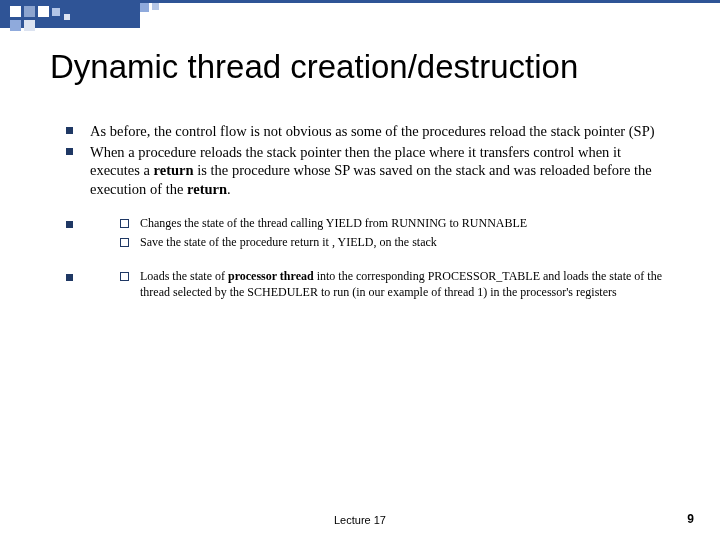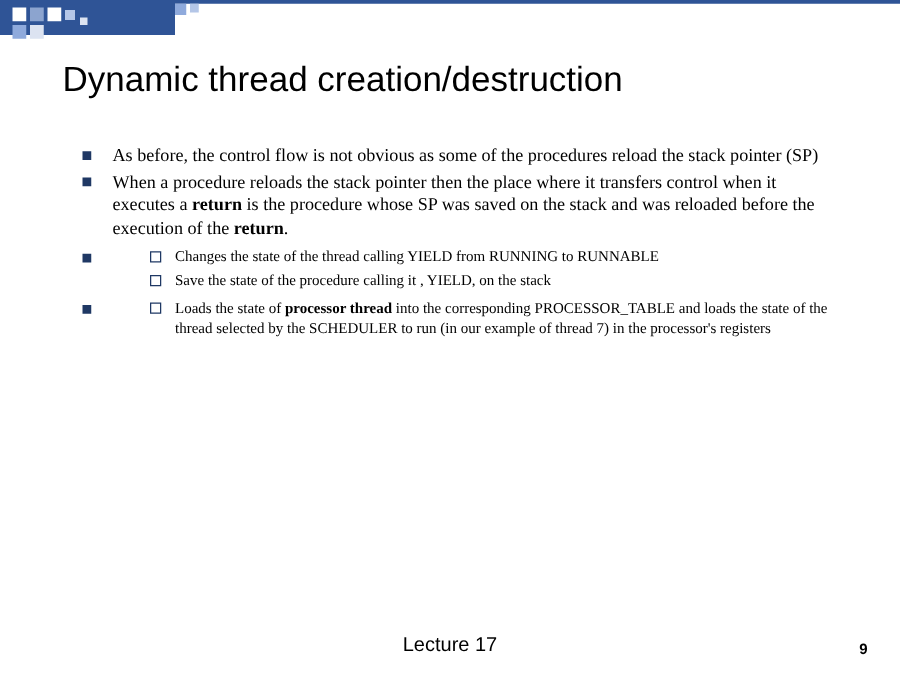--- a/index.html
+++ b/index.html
@@ -15,21 +15,21 @@
     position: absolute;
     top: 0;
     left: 0;
     width: 720px;
     height: 38px;
   }
   .slide {
     padding: 48px 50px 0 50px;
   }
   .title {
-    font-size: 28px;
+    font-size: 33px;
     font-weight: normal;
     color: #000;
     margin-bottom: 36px;
   }
   .list1 {
     list-style: none;
     padding-left: 12px;
   }
   .list1 > li {
     position: relative;
@@ -45,21 +45,21 @@
     position: absolute;
     left: 4px;
     top: 5px;
     width: 7px;
     height: 7px;
     background: #1f3864;
   }
   .list2 {
     list-style: none;
     padding-left: 26px;
-    margin-top: 6px;
+    margin-top: 18px;
     margin-bottom: 6px;
   }
   .list2 > li {
     position: relative;
     padding-left: 24px;
     font-size: 12px;
     line-height: 1.32;
     color: #000;
     margin-bottom: 3px;
   }
@@ -72,21 +72,21 @@
     height: 7px;
     border: 1px solid #1f3864;
     background: #fff;
   }
   .footer-left {
     position: absolute;
     bottom: 14px;
     left: 0;
     width: 720px;
     text-align: center;
-    font-size: 16px;
+    font-size: 11px;
     color: #000;
   }
   .footer-right {
     position: absolute;
     bottom: 14px;
     right: 26px;
     font-size: 12px;
     font-weight: bold;
     color: #000;
   }
@@ -113,27 +113,27 @@
   <h1 class="title">Dynamic thread creation/destruction</h1>
 
   <ul class="list1">
     <li><span>As before, the control flow is not obvious as some of the procedures reload the stack pointer (SP)</span></li>
     <li>
       <span>When a procedure reloads the stack pointer then the place where it transfers control when it executes a </span><b>return</b><span>  is the procedure whose SP was saved on the stack and was reloaded before the execution of the </span><b>return</b><span>.</span>
     </li>
     <li>
       <ul class="list2">
         <li><span>Changes the state of the thread calling YIELD  from RUNNING to RUNNABLE</span></li>
-        <li><span>Save the state of the procedure calling it , YIELD, on the stack</span></li>
+        <li><span>Save the state of the procedure return it , YIELD, on the stack</span></li>
       </ul>
     </li>
     <li>
       <ul class="list2">
         <li>
-          <span>Loads the state of </span><b>processor thread</b><span> into the corresponding PROCESSOR_TABLE and loads the state of the thread selected by the SCHEDULER to run (in our example of thread 7) in the processor's registers</span>
+          <span>Loads the state of </span><b>processor thread</b><span> into the corresponding PROCESSOR_TABLE and loads the state of the thread selected by the SCHEDULER to run (in our example of thread 1) in the processor's registers</span>
         </li>
       </ul>
     </li>
   </ul>
 </div>
 
 <div class="footer-left">Lecture 17</div>
 <div class="footer-right">9</div>
 
 </body></html>

